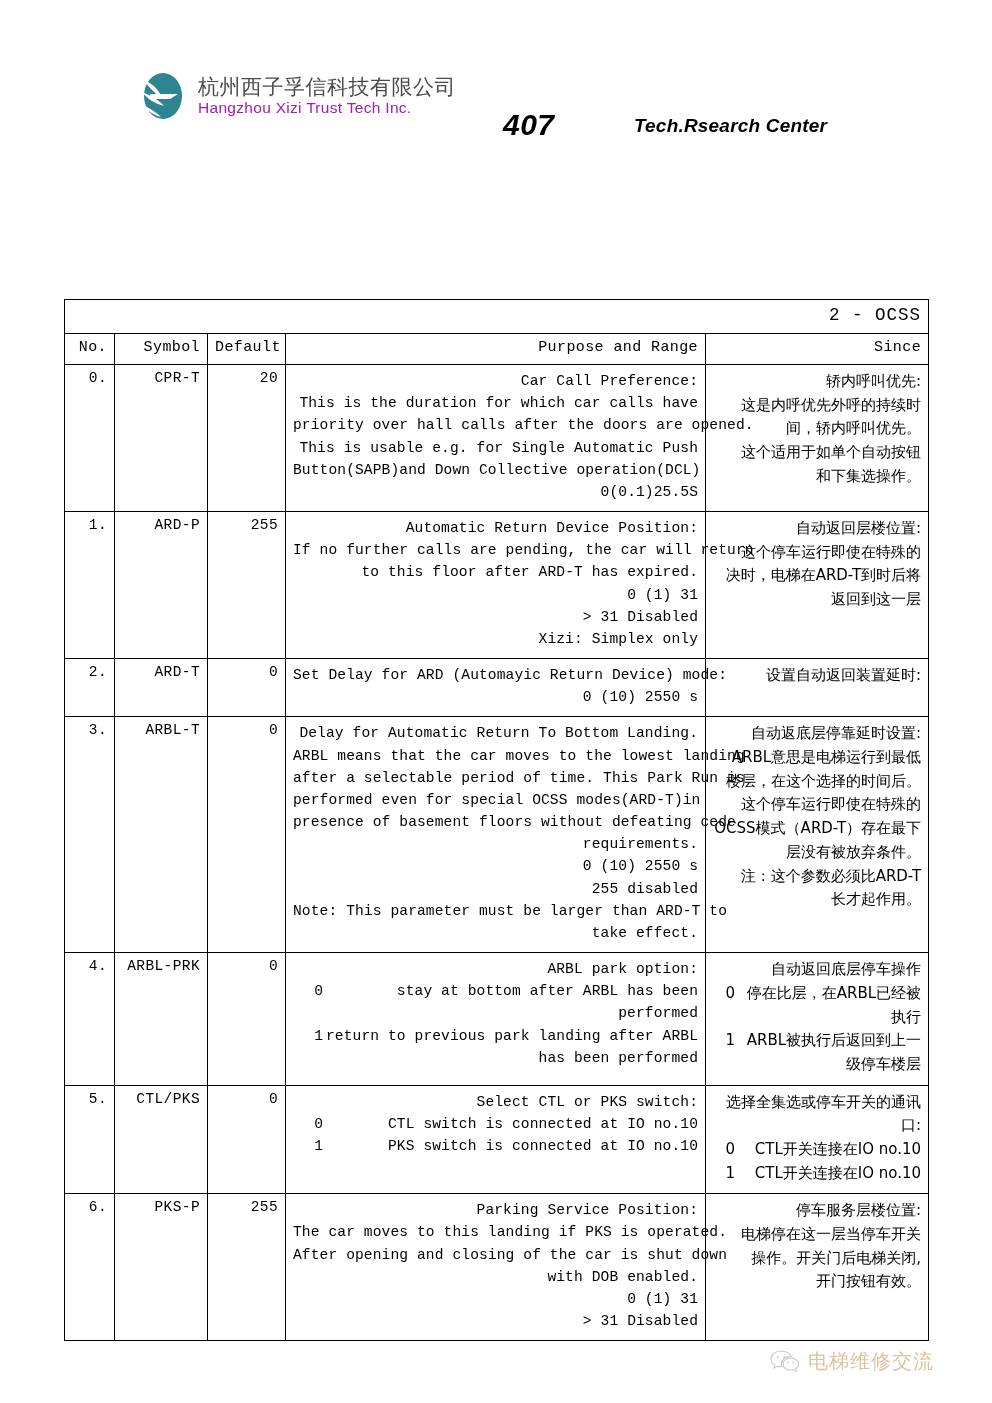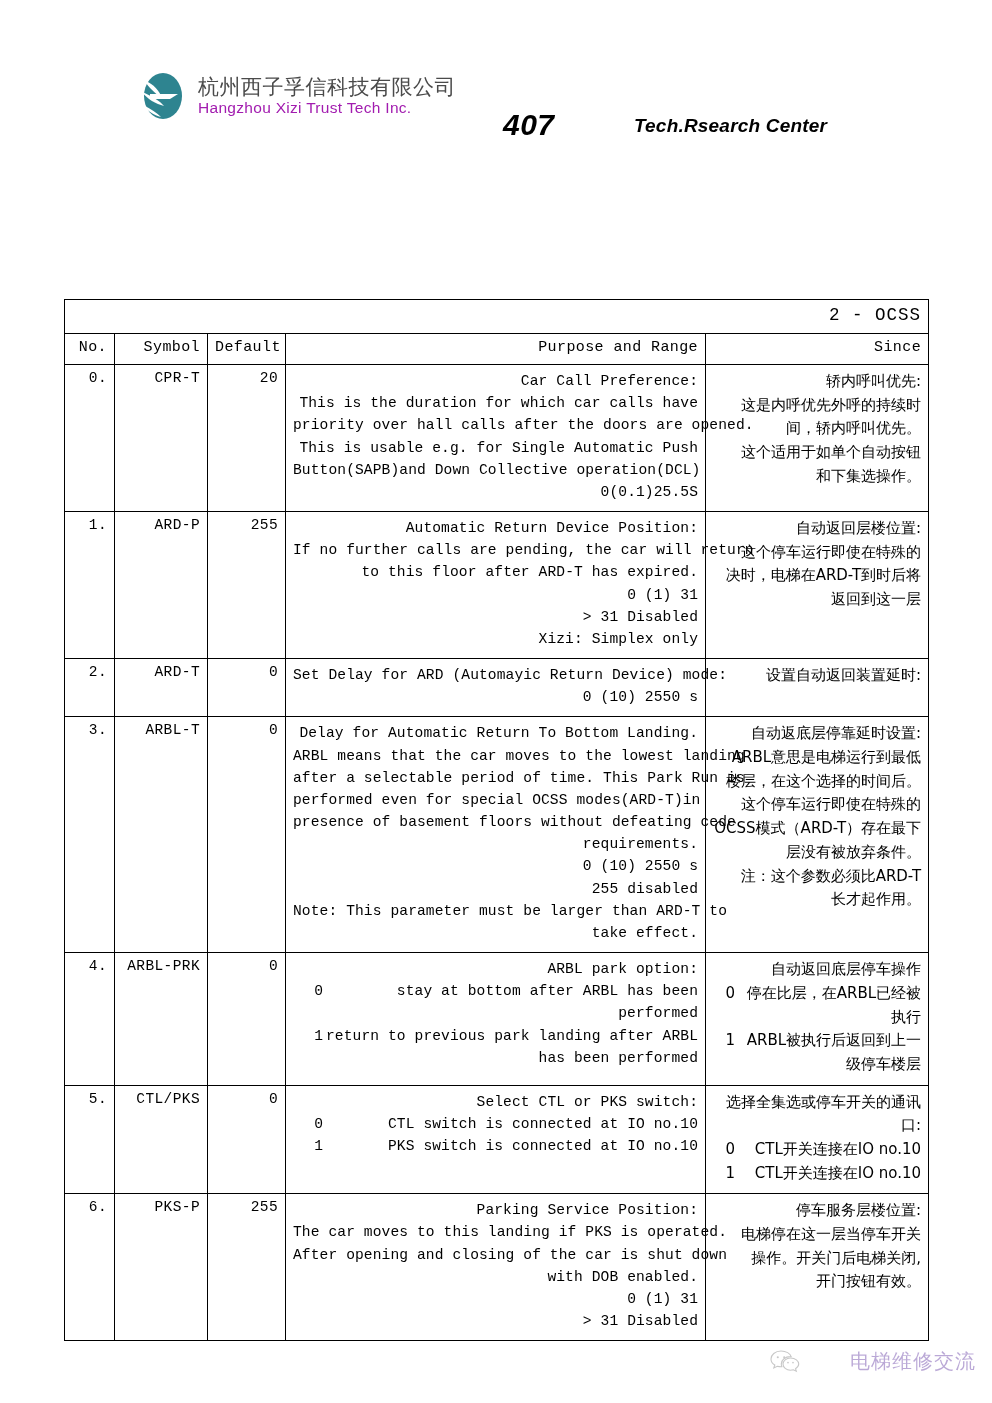--- a/index.html
+++ b/index.html
@@ -160,24 +160,23 @@
     top: 1348px;
     display: flex;
     align-items: center;
     gap: 8px;
     opacity: 0.38;
   }
   .wechat-icon { width: 30px; height: 26px; }
   .footer-text {
     font-family: Liberation Sans, sans-serif;
     font-size: 20px;
-    color: #4c1d95;
+    color: #a16207;
     letter-spacing: 1px;
     white-space: nowrap;
-    margin-left: 42px;
   }
 </style>
 </head>
 <body>
 
 <div class="page-header">
 
   <div class="brand">
     <svg class="brand-logo" viewBox="0 0 52 56">
       <ellipse cx="27" cy="28" rx="19" ry="23" fill="#2e8490"></ellipse>

